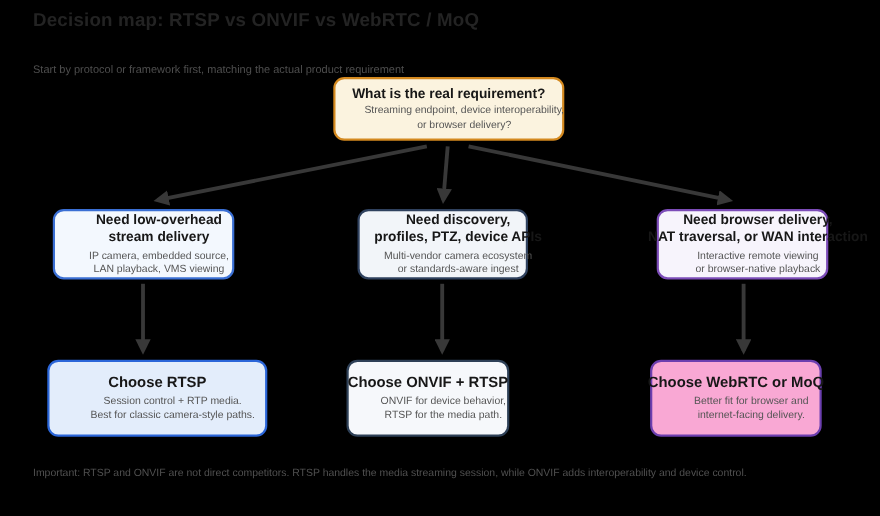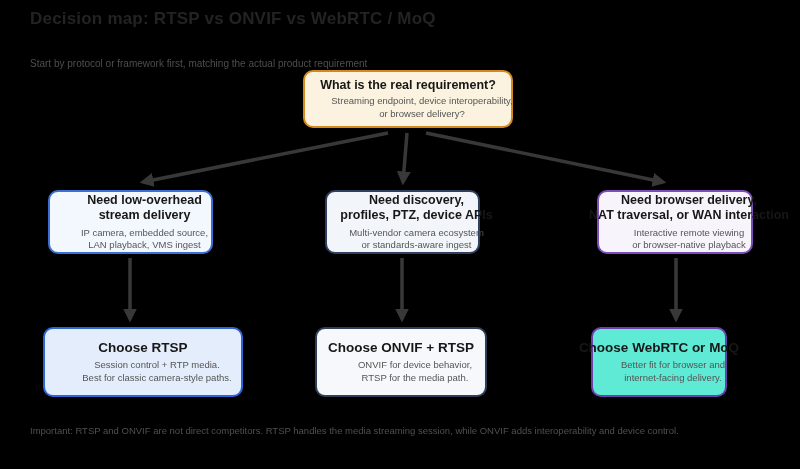--- a/index.html
+++ b/index.html
@@ -36,22 +36,22 @@
 
   .need-node { top:190px; height:64px;text-align:center; }
   #need-node-rtsp   { left:48px;  width:165px; background:#F3F8FE; border:2px solid #3A6FD4; }
   #need-node-onvif  { left:325px; width:155px; background:#F2F5F9; border:2px solid #2F415E; }
   #need-node-webrtc { left:597px; width:156px; background:#F7F4FC; border:2px solid #7C4CB8; }
   .need-node .node-title { font-size:12.5px; line-height:1.25; }
   .need-node .node-sub   { font-size:9.5px;  line-height:1.3; margin-top:3px; }
 
   .choice-node { top:327px; height:70px; }
   #choice-node-rtsp   { left:43px;  width:200px; background:#E3EDFB; border:2.5px solid #2B66D9; }
-  #choice-node-onvif  { left:315px; width:172px; background:#F6F8FB; border:2.5px solid #2E4057; }
-  #choice-node-webrtc { left:591px; width:136px; background:#5eead4; border:2.5px solid #6C3FAF; }
+  #choice-node-onvif  { left:315px; width:148px; background:#F6F8FB; border:2.5px solid #2E4057; }
+  #choice-node-webrtc { left:591px; width:156px; background:#f9a8d4; border:2.5px solid #6C3FAF; }
   .choice-node .node-title { font-size:13.5px; margin-bottom:4px; white-space:nowrap; }
   .choice-node .node-sub   { font-size:9.5px; line-height:1.35; }
 </style>
 </head>
 <body>
 
 <div class="canvas">
 
   <div class="page-title">Decision map: RTSP vs ONVIF vs WebRTC / MoQ</div>
   <div class="page-subtitle">Start by protocol or framework first, matching the actual product requirement</div>
@@ -78,21 +78,21 @@
     </div>
   </div>
 
   <div class="node need-node" id="need-node-rtsp">
     <div class="node-title">
       <div class="line">Need low-overhead</div>
       <div class="line">stream delivery</div>
     </div>
     <div class="node-sub">
       <div class="line">IP camera, embedded source,</div>
-      <div class="line">LAN playback, VMS ingest</div>
+      <div class="line">LAN playback, VMS viewing</div>
     </div>
   </div>
 
   <div class="node need-node" id="need-node-onvif">
     <div class="node-title">
       <div class="line">Need discovery,</div>
       <div class="line">profiles, PTZ, device APIs</div>
     </div>
     <div class="node-sub">
       <div class="line">Multi-vendor camera ecosystem</div>

